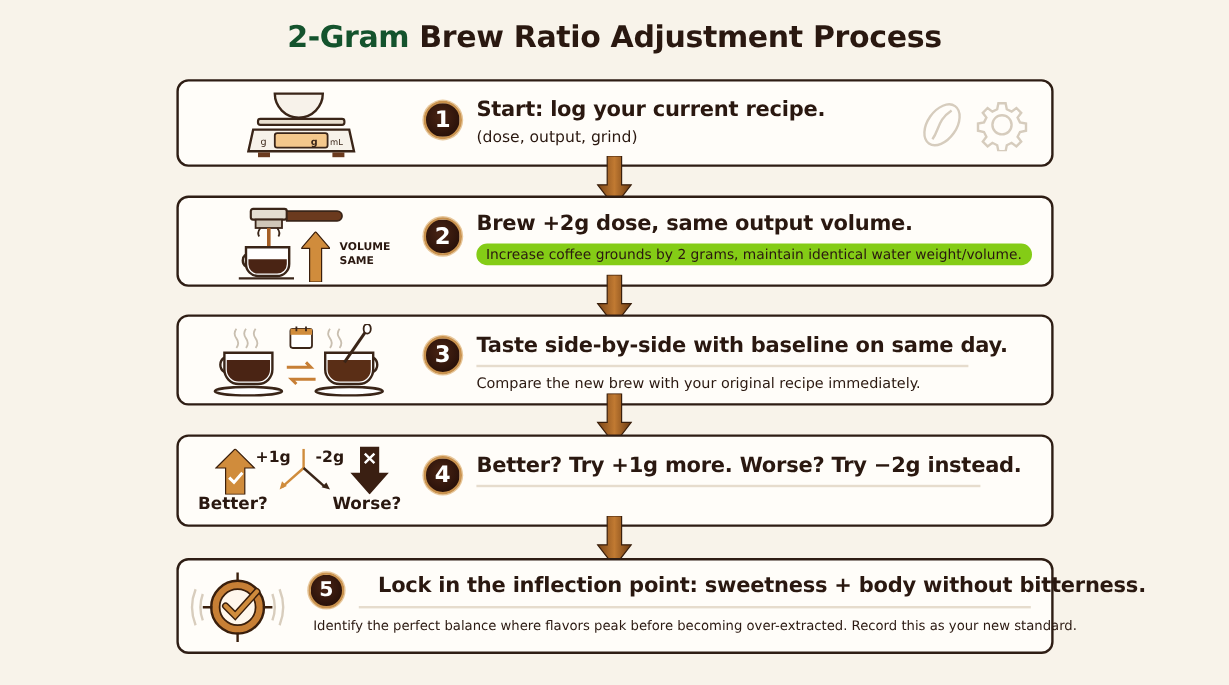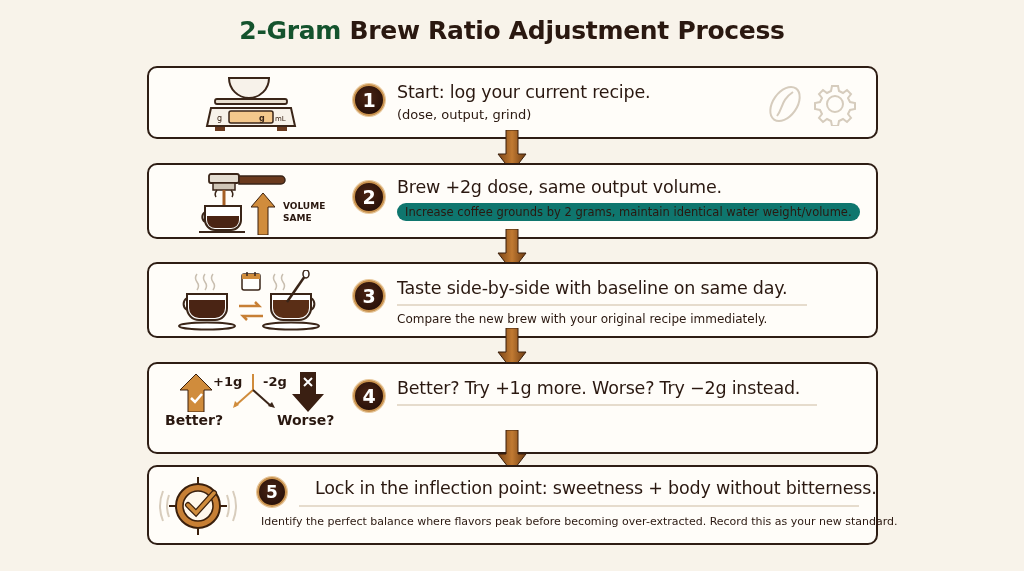--- a/index.html
+++ b/index.html
@@ -26,29 +26,29 @@
   .card .illus { position: absolute; }
   .badge {
     position: absolute; width: 32px; height: 32px; border-radius: 50%;
     background: radial-gradient(circle at 45% 40%, #4a2414 0%, #2b120a 70%);
     border: 2.5px solid #c9924e;
     color: #fff; font-weight: bold; font-size: 19px;
     display: flex; align-items: center; justify-content: center;
     box-shadow: 0 0 0 1px #e8c79a;
   }
   .head {
-    position: absolute; font-weight: normal; font-size: 17.5px; white-space: nowrap;
+    position: absolute; font-weight: bold; font-size: 17.5px; white-space: nowrap;
     color: #2a1810; letter-spacing: -0.2px;
   }
   .sub {
     position: absolute; font-size: 12px; white-space: nowrap; color: #2a1810;
   }
   .sub.paren { font-size: 13px; }
   .pill {
-    background: #0f766e; border-radius: 10px; padding: 2px 8px; font-size: 11.5px;
+    background: #84cc16; border-radius: 10px; padding: 2px 8px; font-size: 11.5px;
   }
   .rule {
     position: absolute; height: 1.5px; background: #e6dccd;
   }
   .arrow { position: absolute; left: 497px; }
 </style>
 </head>
 <body>
 
 <div class="title">
@@ -150,21 +150,21 @@
   <div class="badge" style="left:204px;top:16px;">3</div>
   <div class="head" style="left:248px;top:14px;">Taste side-by-side with baseline on same day.</div>
   <div class="rule" style="left:248px;top:40px;width:410px;"></div>
   <div class="sub" style="left:248px;top:48px;">Compare the new brew with your original recipe immediately.</div>
 </div>
 
 <svg class="arrow" style="top:328px;" width="30" height="44" viewBox="0 0 30 44">
   <path d="M9 0 h12 v24 h8 l-14 18 l-14 -18 h8z" fill="url(#ag)" stroke="#3a1f0c" stroke-width="1"></path>
 </svg>
 
-<div class="card" style="top:362px;height:92px;">
+<div class="card" style="top:362px;height:77px;">
   <svg class="illus" style="left:30px;top:10px;" width="34" height="38" viewBox="0 0 34 38">
     <path d="M17 0 l16 16 h-8 v22 h-16 v-22 h-8z" fill="#d08c3c" stroke="#3a1f0c" stroke-width="1"></path>
     <path d="M12 24 l4 4 l7 -8" fill="none" stroke="#fff" stroke-width="2.5"></path>
   </svg>
   <div style="position:absolute;left:64px;top:10px;font-size:13px;font-weight:bold;">+1g</div>
   <svg class="illus" style="left:82px;top:10px;" width="50" height="36" viewBox="0 0 50 36">
     <line x1="22" y1="0" x2="22" y2="16" stroke="#d08c3c" stroke-width="2"></line>
     <line x1="22" y1="16" x2="4" y2="32" stroke="#d08c3c" stroke-width="2"></line>
     <path d="M2 34 l2 -7 l4 4z" fill="#d08c3c"></path>
     <line x1="22" y1="16" x2="40" y2="32" stroke="#3a2518" stroke-width="2"></line>

